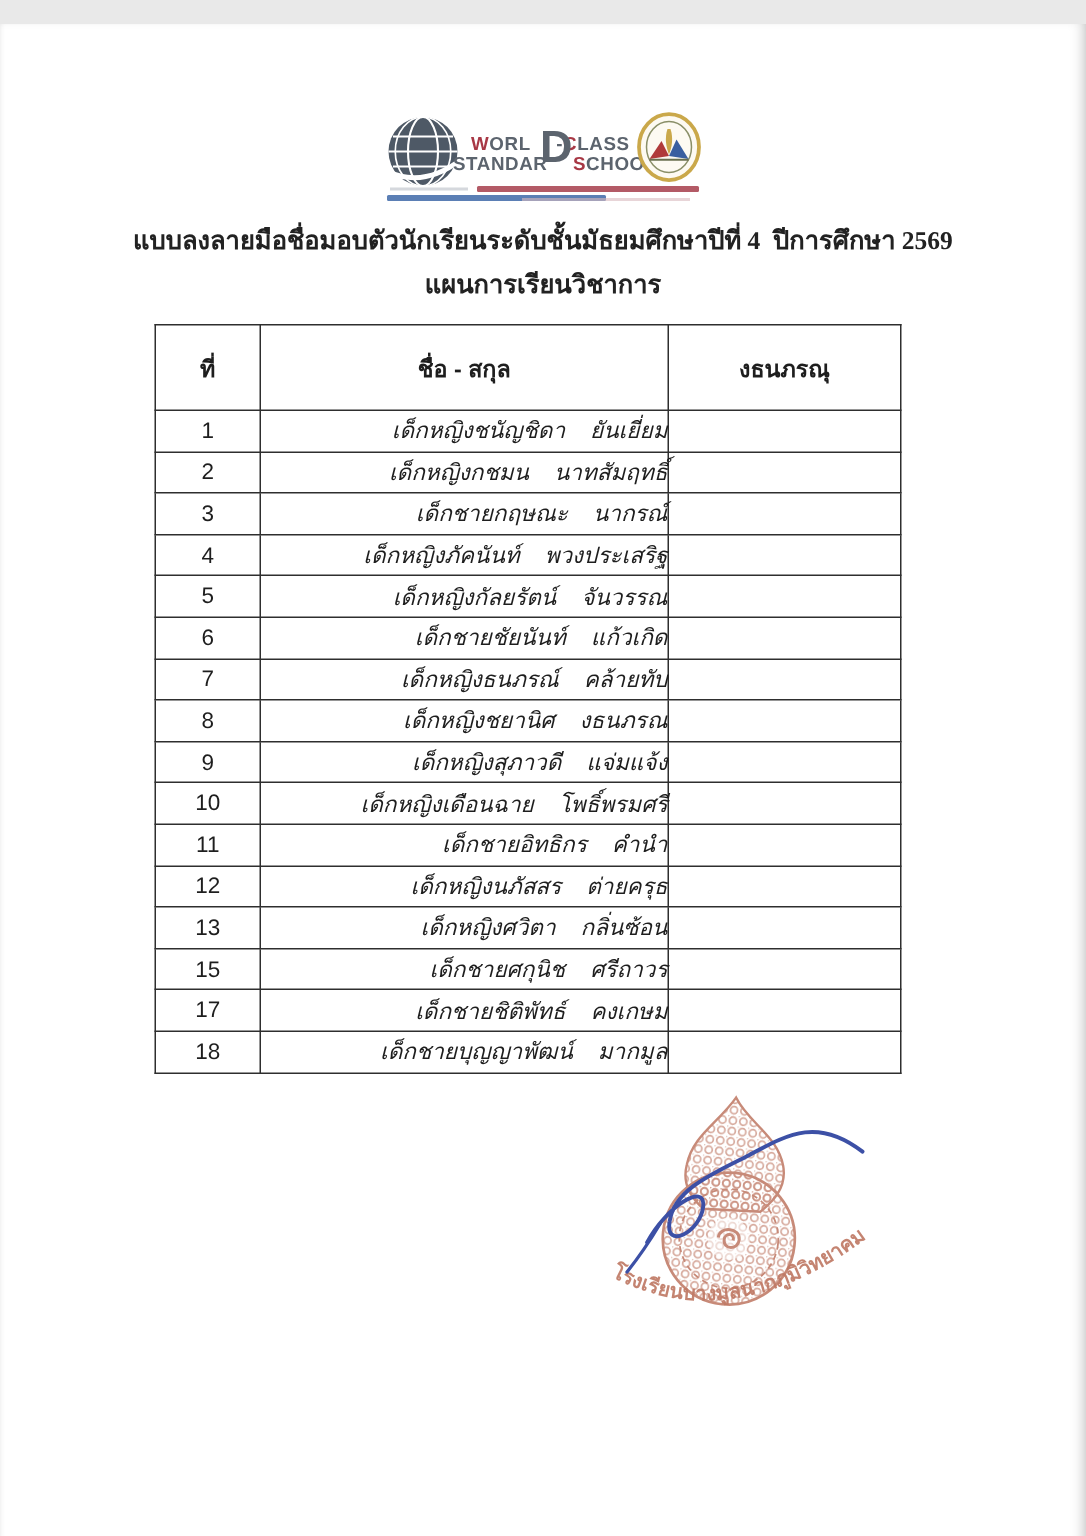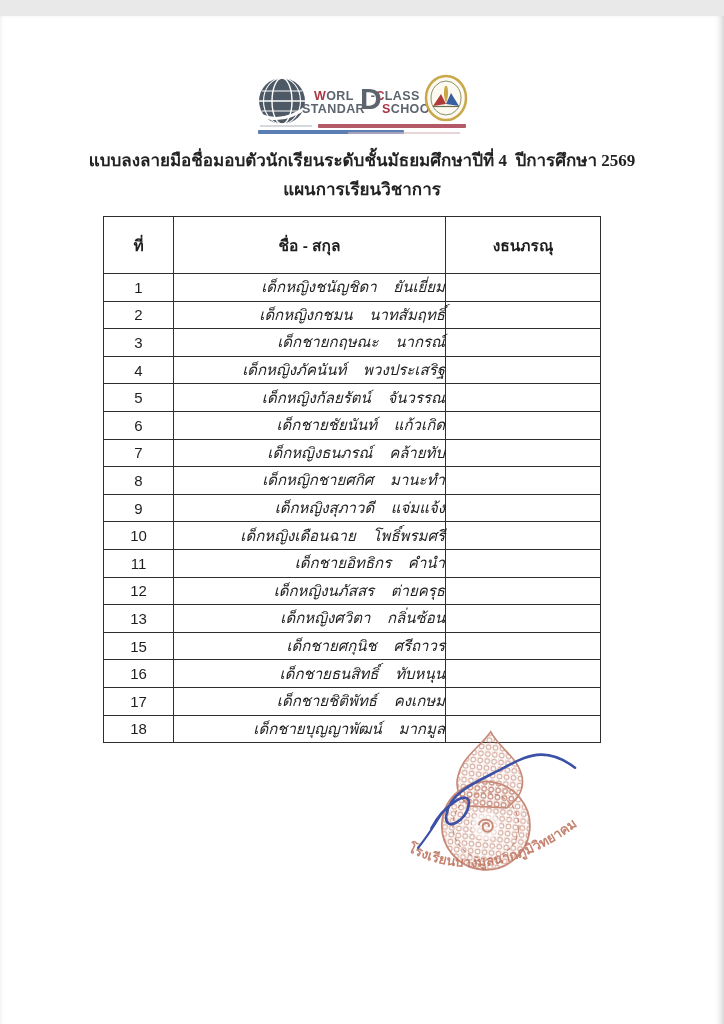--- a/index.html
+++ b/index.html
@@ -138,21 +138,21 @@
           <td class="name-cell">เด็กชายชัยนันท์    แก้วเกิด</td>
           <td class="remarks-cell"></td>
         </tr>
       <tr>
           <td class="no-cell">7</td>
           <td class="name-cell">เด็กหญิงธนภรณ์    คล้ายทับ</td>
           <td class="remarks-cell"></td>
         </tr>
       <tr>
           <td class="no-cell">8</td>
-          <td class="name-cell">เด็กหญิกชายศกิศ    มานะทำ</td>
+          <td class="name-cell">เด็กหญิงชยานิศ    งธนภรณ</td>
           <td class="remarks-cell"></td>
         </tr>
       <tr>
           <td class="no-cell">9</td>
           <td class="name-cell">เด็กหญิงสุภาวดี    แจ่มแจ้ง</td>
           <td class="remarks-cell"></td>
         </tr>
       <tr>
           <td class="no-cell">10</td>
           <td class="name-cell">เด็กหญิงเดือนฉาย    โพธิ์พรมศรี</td>
@@ -169,25 +169,20 @@
           <td class="remarks-cell"></td>
         </tr>
       <tr>
           <td class="no-cell">13</td>
           <td class="name-cell">เด็กหญิงศวิตา    กลิ่นซ้อน</td>
           <td class="remarks-cell"></td>
         </tr>
       <tr>
           <td class="no-cell">15</td>
           <td class="name-cell">เด็กชายศกุนิช    ศรีถาวร</td>
-          <td class="remarks-cell"></td>
-        </tr>
-      <tr>
-          <td class="no-cell">16</td>
-          <td class="name-cell">เด็กชายธนสิทธิ์    ทับหนุน</td>
           <td class="remarks-cell"></td>
         </tr>
       <tr>
           <td class="no-cell">17</td>
           <td class="name-cell">เด็กชายชิติพัทธ์    คงเกษม</td>
           <td class="remarks-cell"></td>
         </tr>
       <tr>
           <td class="no-cell">18</td>
           <td class="name-cell">เด็กชายบุญญาพัฒน์    มากมูล</td>

